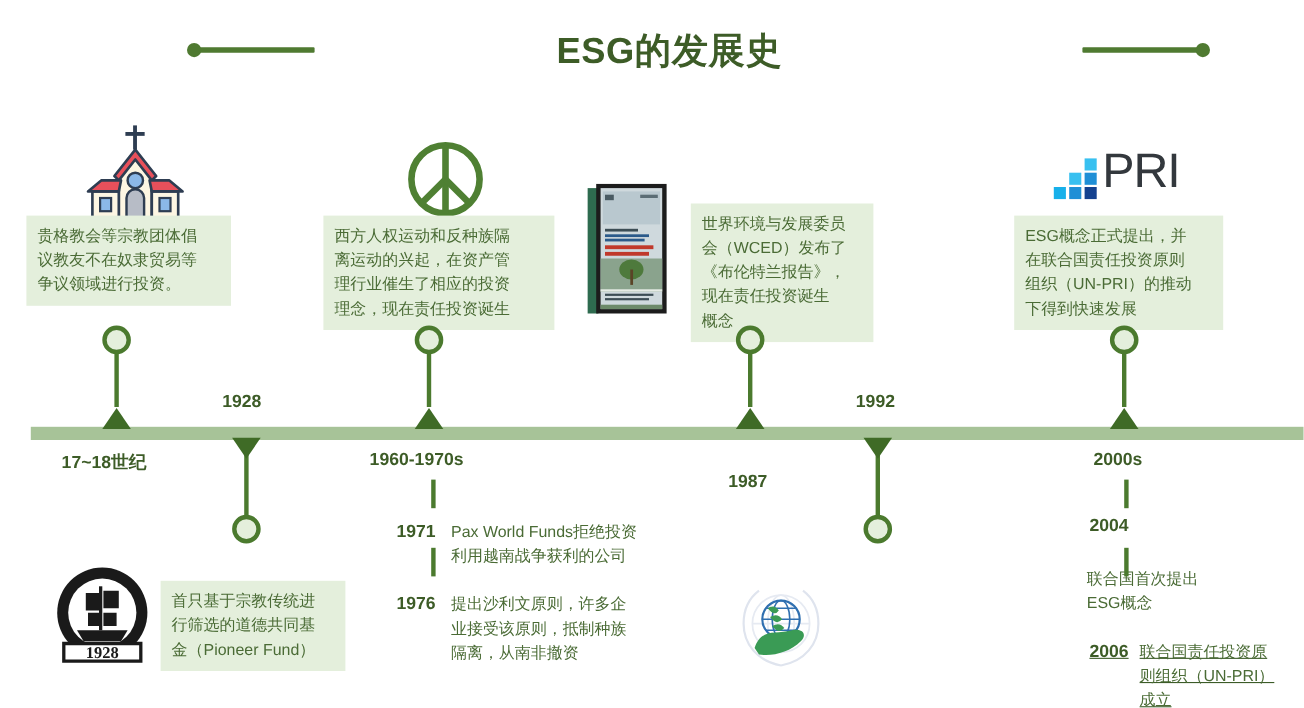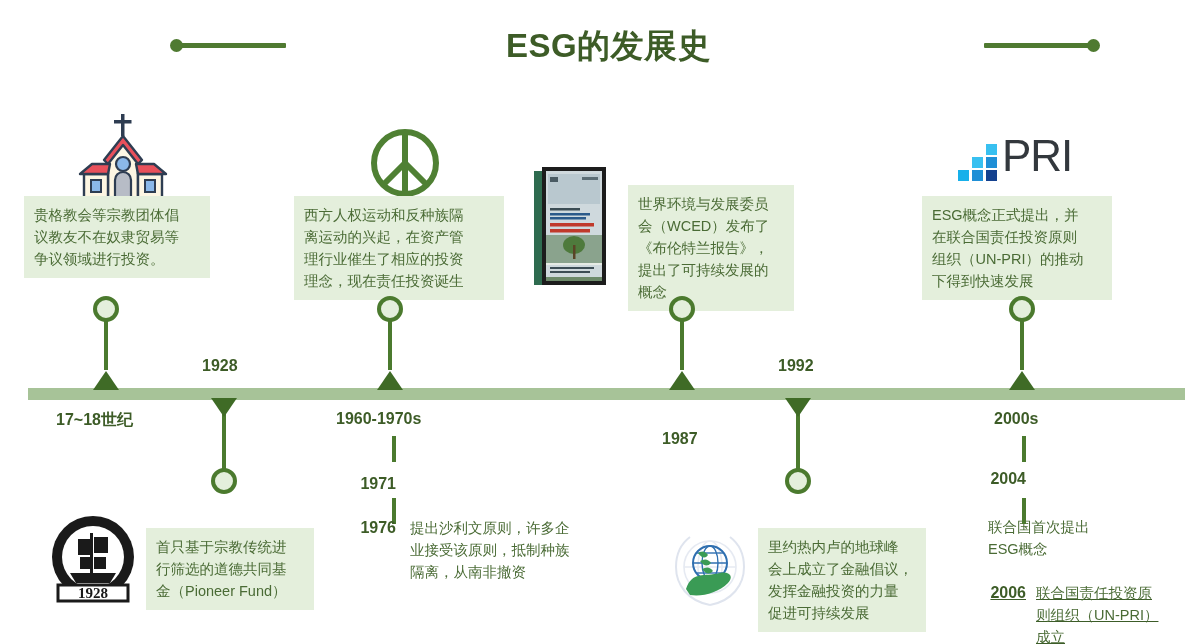--- a/index.html
+++ b/index.html
@@ -285,36 +285,32 @@
 争议领域进行投资。</div>
 
   <div class="note" style="left:278px; top:196px; width:210px;">西方人权运动和反种族隔
 离运动的兴起，在资产管
 理行业催生了相应的投资
 理念，现在责任投资诞生</div>
 
   <div class="note" style="left:612px; top:185px; width:166px;">世界环境与发展委员
 会（WCED）发布了
 《布伦特兰报告》，
-提出了可持续发展的
+现在责任投资诞生
 概念</div>
 
   <div class="note" style="left:906px; top:196px; width:190px;">ESG概念正式提出，并
 在联合国责任投资原则
 组织（UN-PRI）的推动
 下得到快速发展</div>
 
   <div class="note" style="left:130px; top:528px; width:168px;">首只基于宗教传统进
 行筛选的道德共同基
 金（Pioneer Fund）</div>
 
-  <div class="note" style="left:742px; top:528px; width:168px;">里约热内卢的地球峰
-会上成立了金融倡议，
-发挥金融投资的力量
-促进可持续发展</div>
 
   <div class="marker up" style="left:90px; top:296px; height:94px;">
     <span class="stem" style="top:18px; height:56px;"></span>
     <span class="dot" style="top:0;"></span>
     <span class="tri"></span>
   </div>
 
   <div class="marker down" style="left:208px; top:398px; height:94px;">
     <span class="stem" style="top:14px; height:58px;"></span>
     <span class="tri"></span>
@@ -354,20 +350,22 @@
   <div class="era-label" style="left:646px; top:410px;margin-top:20px;">1987</div>
 
   <div class="era-label" style="left:762px; top:357px;text-align:center;">1992</div>
 
   <div class="era-label" style="left:978px; top:410px;">2000s</div>
 
   <div class="sub-list" style="left:324px; top:436px; width:280px;">
     <span class="sub-tick" style="left:52px; top:0;  height:26px;"></span>
     <div class="sub-row" style="margin-top:37px;">
       <span class="sub-year">1971</span>
+      <span class="sub-text">Pax World Funds拒绝投资
+利用越南战争获利的公司</span>
     </div>
     <span class="sub-tick" style="left:52px; top:62px; height:26px;"></span>
     <div class="sub-row" style="margin-top:22px;">
       <span class="sub-year">1976</span>
       <span class="sub-text">提出沙利文原则，许多企
 业接受该原则，抵制种族
 隔离，从南非撤资</span>
     </div>
   </div>
 

